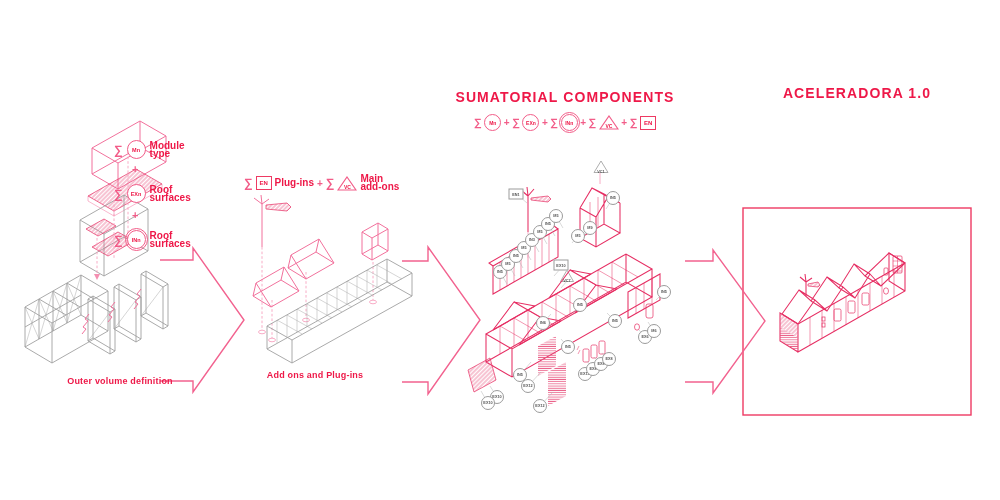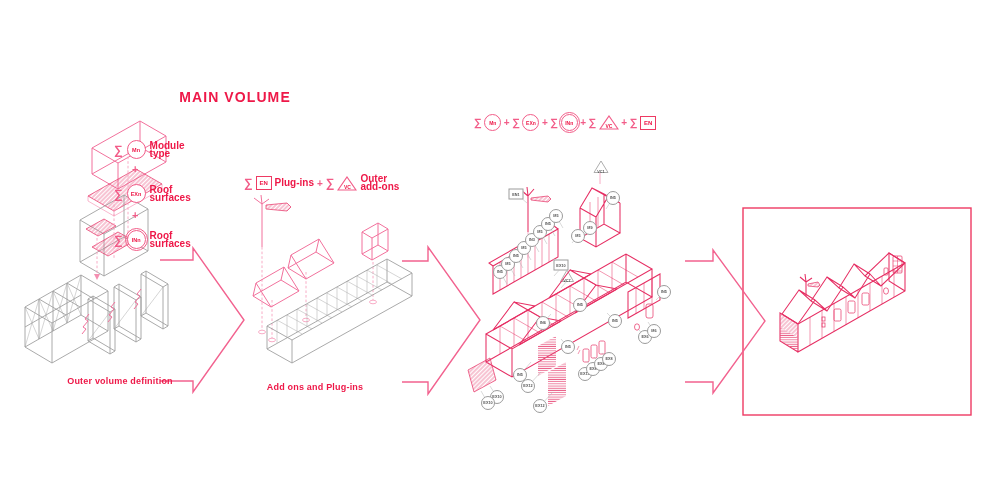--- a/index.html
+++ b/index.html
@@ -153,21 +153,22 @@
       <polygon class="h45 sR" points="808,284 818,282 820,285 818,287 808,286"></polygon>
       <rect class="sR" x="893" y="256" width="9" height="17" rx="1"></rect>
       <path class="R t" d="M893 261H902M893 266H902M893 271H902M897.5 256V273"></path>
       <ellipse class="sR" cx="886" cy="291" rx="2.5" ry="3.2"></ellipse>
       <rect class="sR" x="884" y="268" width="4" height="7" rx="1"></rect>
     </g>
 
     <path class="arrow" d="M160 260H193V248L244 320L193 392V381H160M402 261H428V247L480 320L428 394V382H402M685 261H713V250L765 321L713 393V382H685"></path>
   </svg>
 
-  <div class="title" style="left:135px;top:89px;width:200px">MAIN VOLUME</div>
+  <div class="title" style="left:455px;top:89px;width:220px">SUMATORIAL COMPONENTS</div>
+  <div class="title" style="left:757px;top:85px;width:200px">ACELERADORA 1.0</div>
 
   <div class="leg-row" style="left:114px;top:140px">
     <span class="sigma">∑</span>
     <span class="sym-circle">Mn</span>
     <span class="leg-label">
       <div>Module</div>
       <div>type</div>
     </span>
   </div>
   <span class="plusabs" style="left:132px;top:163px">+</span>
@@ -195,21 +196,21 @@
     <span class="leg-label">Plug-ins</span>
     <span class="plusrow">+</span>
     <span class="sigma">∑</span>
     <span class="sym-tri">
       <svg width="20" height="15" viewBox="0 0 20 15">
           <polygon points="10,1 19,14 1,14" fill="none" stroke="#F25C88" stroke-width="1.2"></polygon>
         </svg>
       <i>VC</i>
     </span>
     <span class="leg-label">
-      <div>Outer</div>
+      <div>Main</div>
       <div>add-ons</div>
     </span>
   </div>
 
   <div class="formula">
     <span class="sigma">∑</span>
     <span class="sym-circle">Mn</span>
     <span class="plusrow">+</span>
     <span class="sigma">∑</span>
     <span class="sym-circle">EXn</span>
@@ -223,21 +224,21 @@
           <polygon points="10,1 19,14 1,14" fill="none" stroke="#F25C88" stroke-width="1.2"></polygon>
         </svg>
       <i>VC</i>
     </span>
     <span class="plusrow">+</span>
     <span class="sigma">∑</span>
     <span class="sym-square">EN</span>
   </div>
 
   <div class="caption" style="left:50px;top:376px;width:140px">Outer volume definition</div>
-  <div class="caption" style="left:245px;top:382px;width:140px">Add ons and Plug-ins</div>
+  <div class="caption" style="left:245px;top:370px;width:140px">Add ons and Plug-ins</div>
 
   <div>
     <span class="dl sq" style="left:516px;top:194px">EN1</span>
     <span class="dl tri" style="left:601px;top:169px">VC1</span>
     <span class="dl" style="left:613px;top:198px">IN5</span>
     <span class="dl" style="left:500px;top:272px">IN5</span>
     <span class="dl" style="left:508px;top:264px">M5</span>
     <span class="dl" style="left:516px;top:256px">IN5</span>
     <span class="dl" style="left:524px;top:248px">M5</span>
     <span class="dl" style="left:532px;top:240px">IN3</span>

